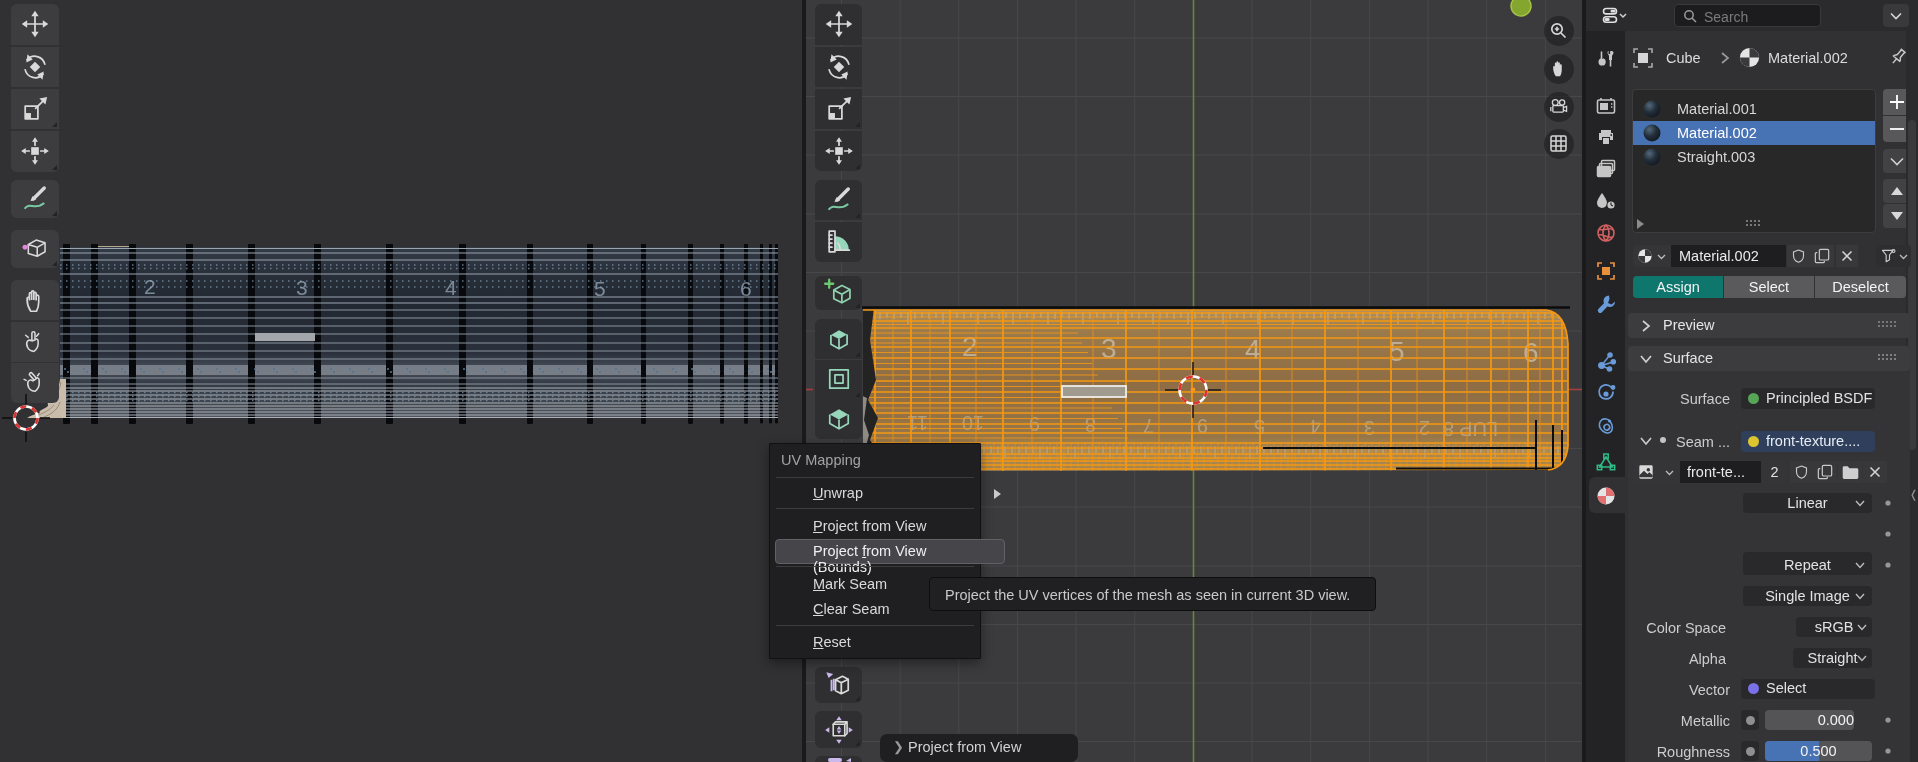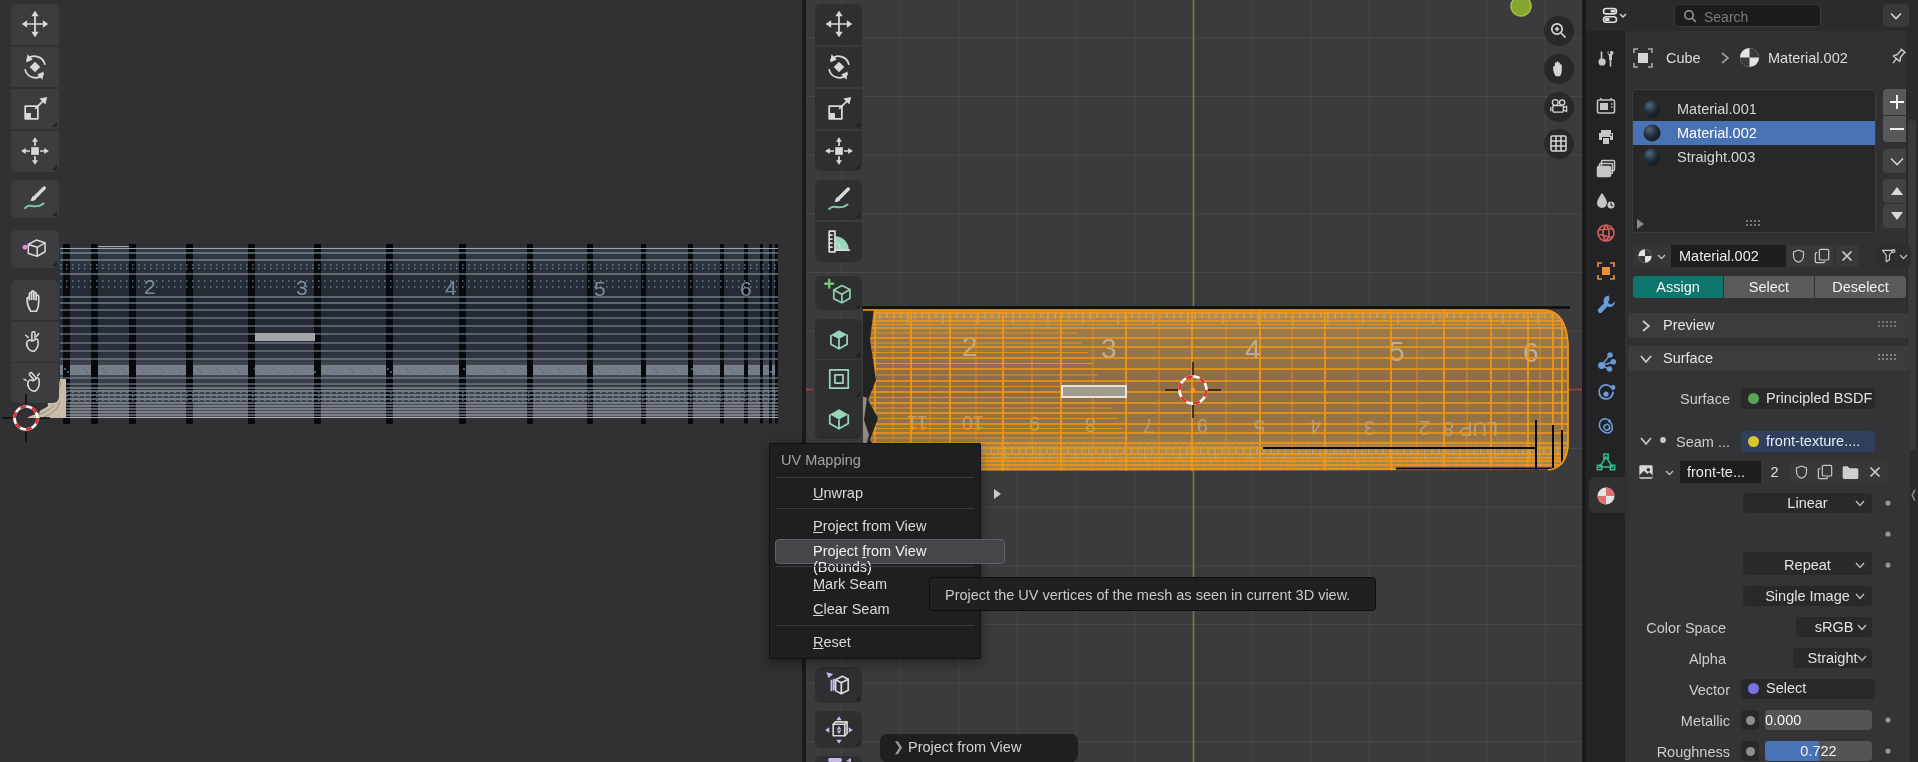--- a/index.html
+++ b/index.html
@@ -862,26 +862,26 @@
         </svg></div>
     <div class="lbl" style="left:40px;top:682px;width:104px">Vector</div>
     <div class="val" style="left:155px;top:679px;width:134px;height:20px">
       <span style="position:absolute;left:7px;top:4px;width:11px;height:11px;border-radius:50%;background:#7a70e8"></span>
       <span style="position:absolute;left:25px;top:1px">Select</span>
       </div>
     <div class="lbl" style="left:40px;top:713px;width:104px">Metallic</div>
     <div class="val" style="left:155px;top:710px;width:18px;height:20px">
         <span style="position:absolute;left:4.5px;top:5.5px;width:9px;height:9px;border-radius:50%;background:#8f8f92"></span>
       </div>
-    <div class="abs" style="left:179px;top:710px;width:107px;height:20px;background:#545457;border-radius:4px;text-align:left;line-height:20px;font-size:14.5px;color:#f2f2f2">0.000</div>
+    <div class="abs" style="left:179px;top:710px;width:89px;height:20px;background:#545457;border-radius:4px;text-align:right;line-height:20px;font-size:14.5px;color:#f2f2f2">0.000</div>
     <div class="lbl" style="left:40px;top:744px;width:104px">Roughness</div>
     <div class="val" style="left:155px;top:741px;width:18px;height:20px">
         <span style="position:absolute;left:4.5px;top:5.5px;width:9px;height:9px;border-radius:50%;background:#8f8f92"></span>
       </div>
-    <div class="abs" style="left:179px;top:741px;width:107px;height:20px;background:#545457;border-radius:4px;overflow:hidden;text-align:center;line-height:20px;font-size:14.5px;color:#f2f2f2"><div style="position:absolute;left:0;top:0;width:54px;height:20px;background:#4772b3"></div><span style="position:relative">0.722</span></div>
+    <div class="abs" style="left:179px;top:741px;width:107px;height:20px;background:#545457;border-radius:4px;overflow:hidden;text-align:center;line-height:20px;font-size:14.5px;color:#f2f2f2"><div style="position:absolute;left:0;top:0;width:54px;height:20px;background:#4772b3"></div><span style="position:relative">0.500</span></div>
     <svg class="abs" style="left:296px;top:488px" width="14" height="274">
       <g fill="#97979a">
           <circle cx="6" cy="15" r="2.6"></circle>
           <circle cx="6" cy="46" r="2.6"></circle>
           <circle cx="6" cy="77" r="2.6"></circle>
           <circle cx="6" cy="232" r="2.6"></circle>
           <circle cx="6" cy="263" r="2.6"></circle>
         </g>
     </svg>
   </div>

